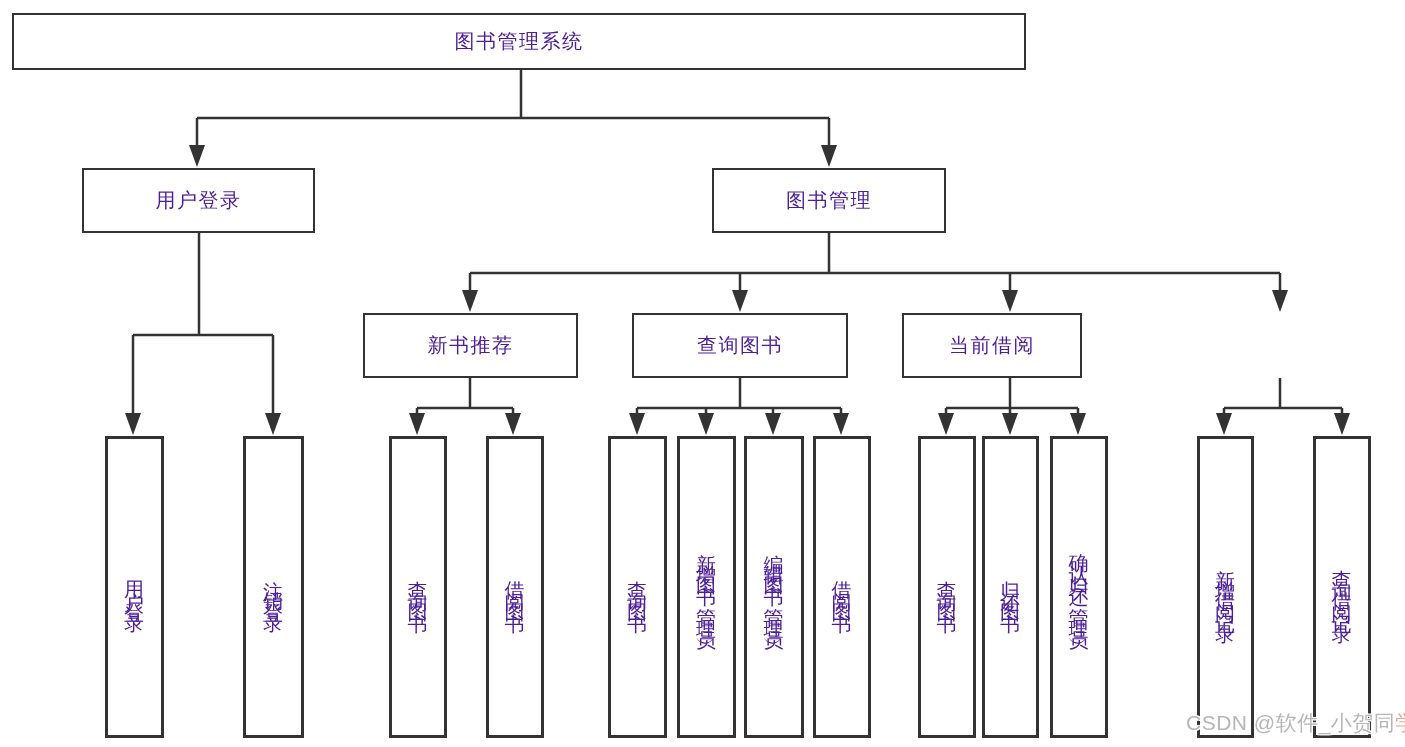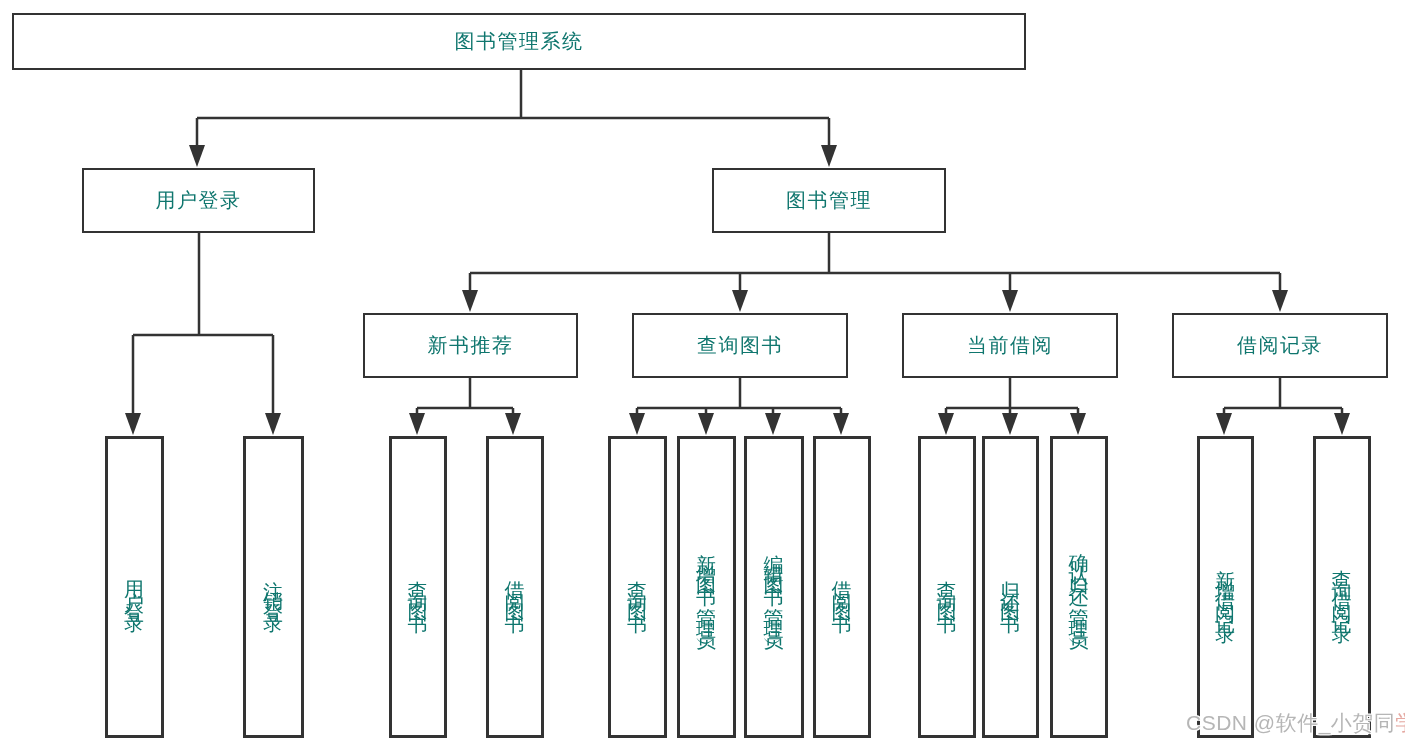--- a/index.html
+++ b/index.html
@@ -12,21 +12,21 @@
   }
   .connectors{position:absolute;left:0;top:0;width:1405px;height:747px;}
   .box{
     position:absolute;
     box-sizing:border-box;
     background:#ffffff;
     border:2px solid #333333;
     display:flex;
     align-items:center;
     justify-content:center;
-    color:#0f766e;
+    color:#4c1d95;
   }
   .hbox span{
     font-size:20px;
     letter-spacing:1.5px;
     white-space:nowrap;
   }
   .leaf{border-width:3px;}
   .leaf span{
     writing-mode:vertical-rl;
     text-orientation:mixed;
@@ -98,25 +98,22 @@
   <div class="box hbox" style="left:363px;top:313px;width:215px;height:65px">
     <span>新书推荐</span>
   </div>
 
   <div class="box hbox" style="left:712px;top:168px;width:234px;height:65px">
     <span>图书管理</span>
   </div>
   <div class="box hbox" style="left:632px;top:313px;width:216px;height:65px">
     <span>查询图书</span>
   </div>
-  <div class="box hbox" style="left:902px;top:313px;width:216px;height:65px">
+  <div class="box hbox" style="left:902px;top:313px;width:180px;height:65px">
     <span>当前借阅</span>
-  </div>
-  <div class="box hbox" style="left:1172px;top:313px;width:216px;height:65px">
-    <span>借阅记录</span>
   </div>
 
   <div class="box leaf" style="left:105px;top:436px;width:59px;height:302px">
     <span>用户登录</span>
   </div>
   <div class="box leaf" style="left:243px;top:436px;width:61px;height:302px">
     <span>注销登录</span>
   </div>
 
   <div class="box leaf" style="left:389px;top:436px;width:58px;height:302px">

